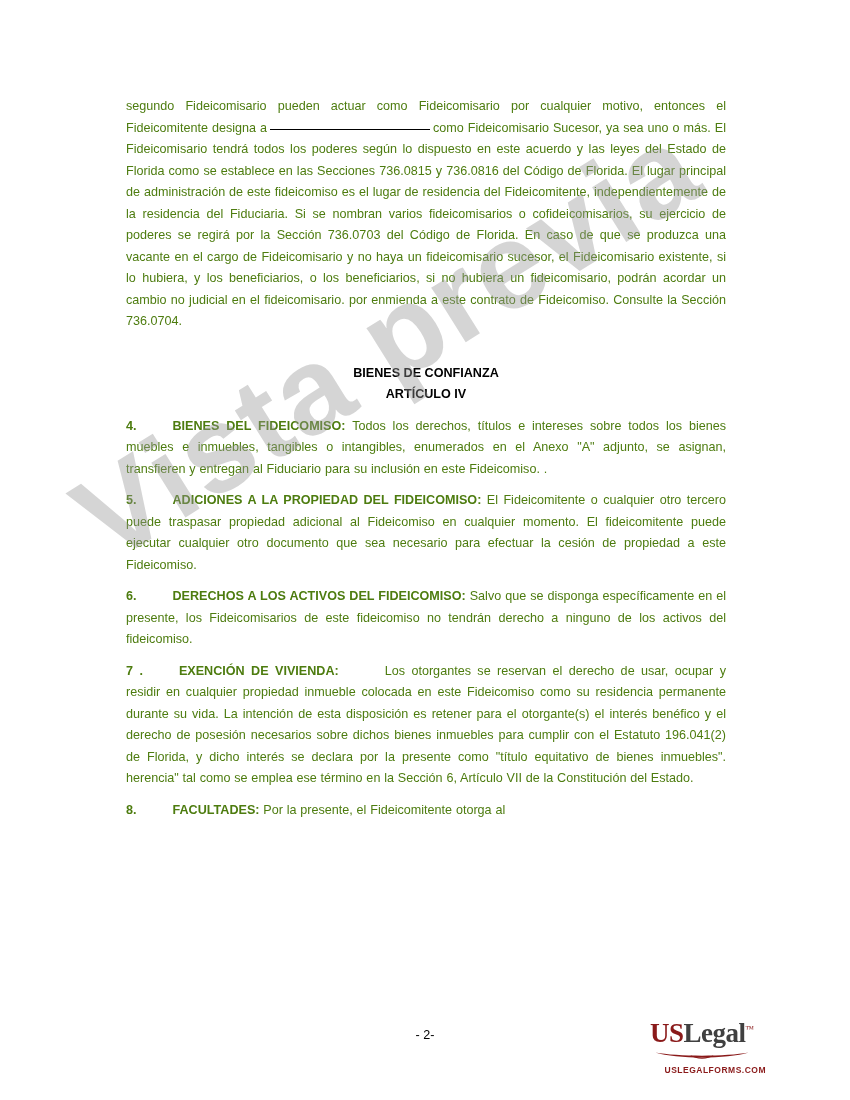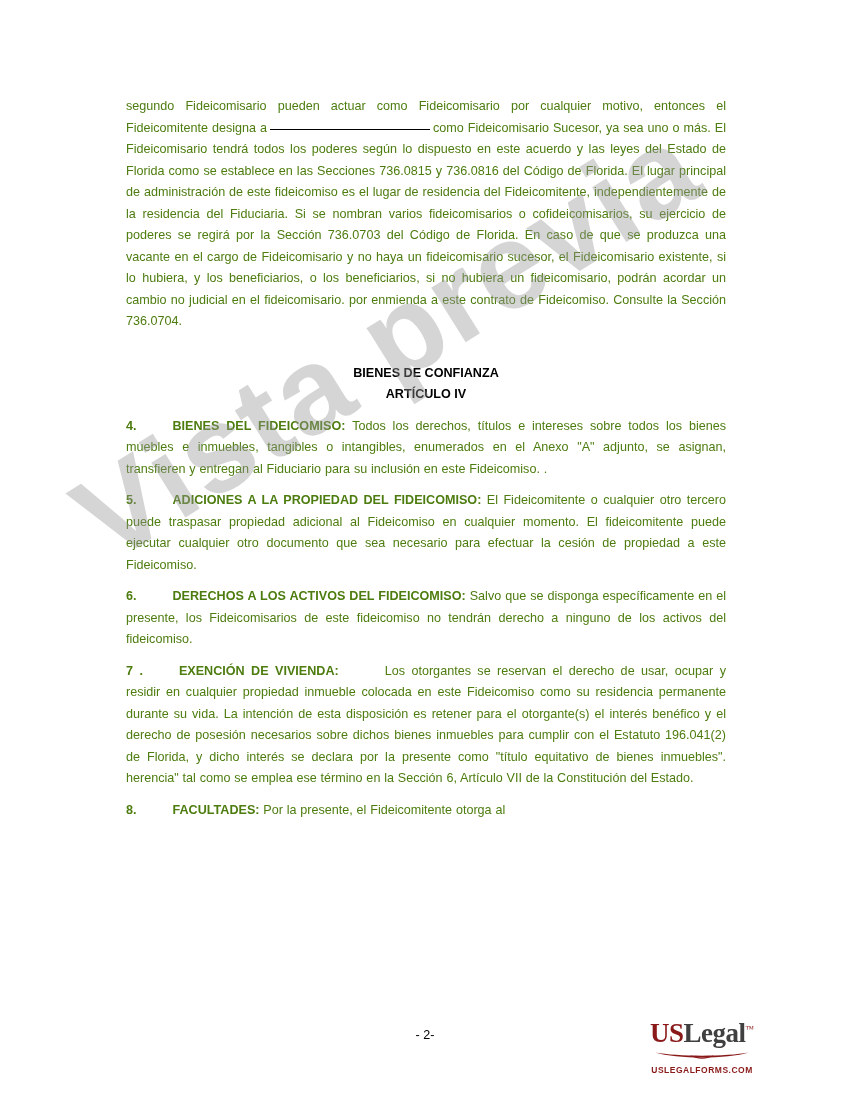--- a/index.html
+++ b/index.html
@@ -141,20 +141,21 @@
     height: 10px;
     margin-top: -1px;
   }
   .logo-sub {
     font-family: "Liberation Sans", sans-serif;
     font-size: 8.5px;
     font-weight: bold;
     color: #8a1a1a;
     letter-spacing: 0.5px;
     margin-top: 1px;
+    text-align: right;
   }
 </style>
 </head>
 <body>
 
 <div class="page">
   <div class="sheet"></div>
 
   <div class="content">
 

